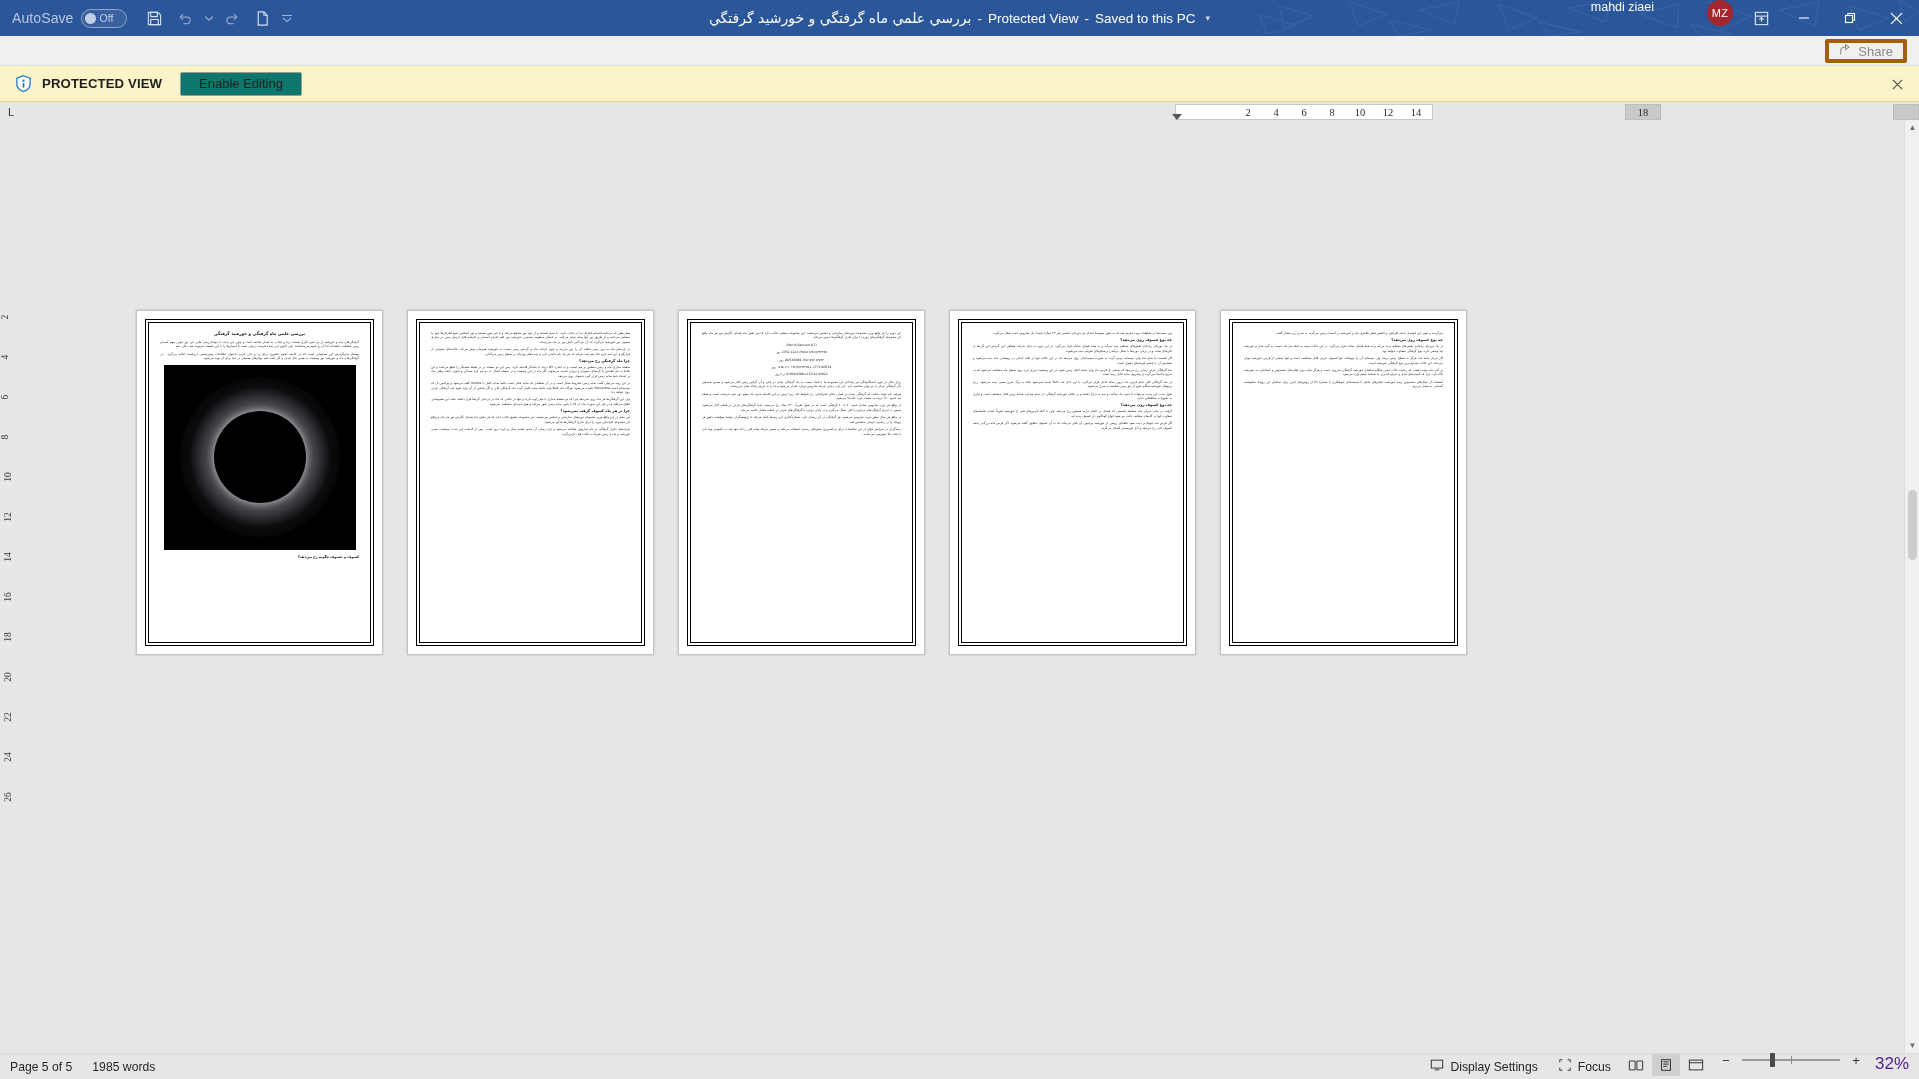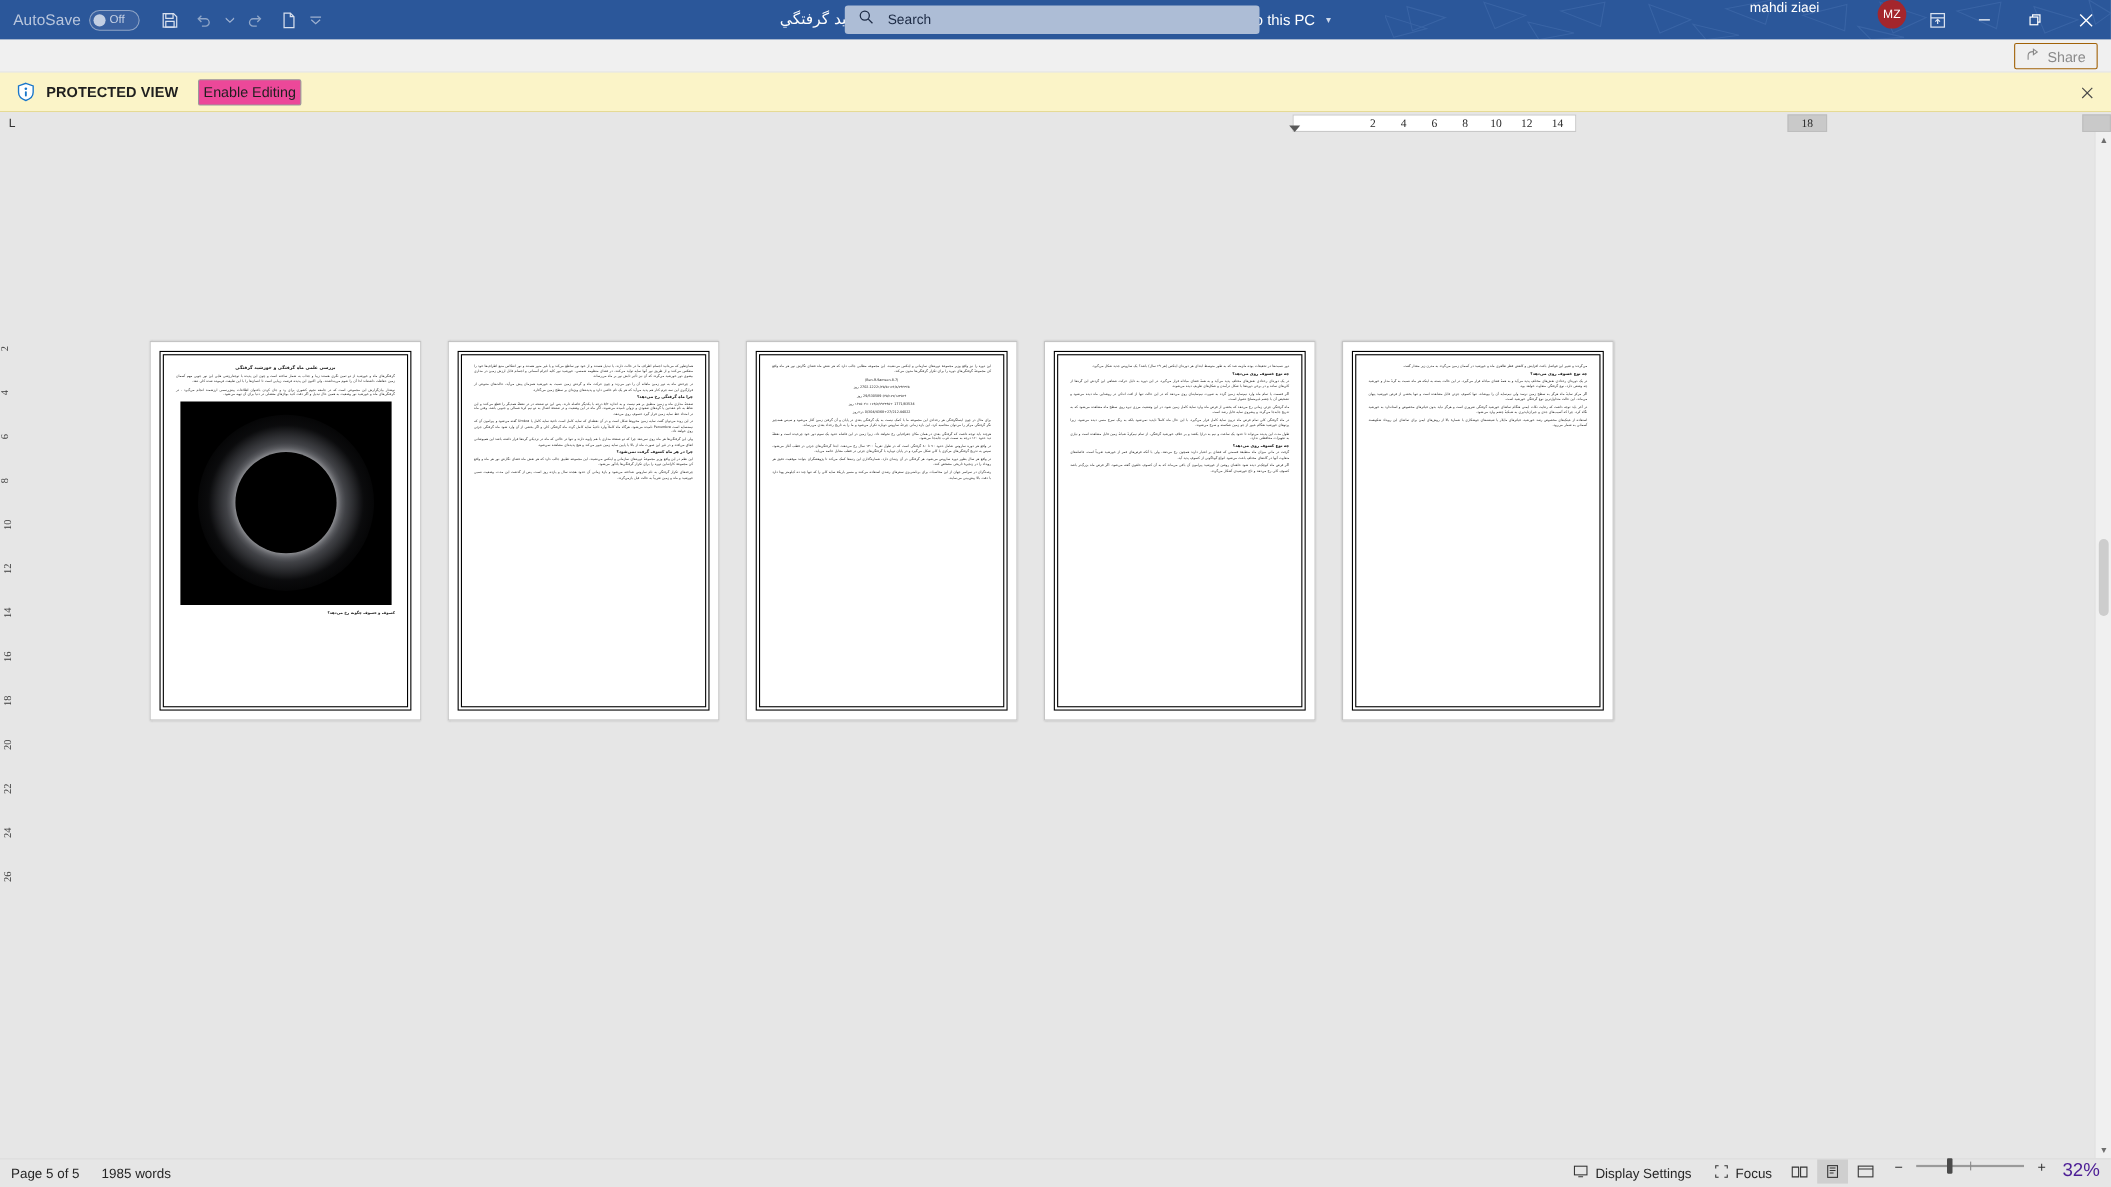--- a/index.html
+++ b/index.html
@@ -78,34 +78,34 @@
     height: 30px; background: #f0f0f0; display: flex; align-items: flex-end;
     border-bottom: 1px solid #e1e1e1; position: relative;
   }
   .tabs { display: flex; align-items: center; height: 30px; padding-left: 6px; }
   .tab {
     padding: 0 13px; height: 30px; line-height: 30px; font-size: 13.5px; color: #2b2b2b;
     cursor: default; white-space: nowrap;
   }
   .share-btn {
     position: absolute; right: 12px; top: 3px; height: 24px; display: flex;
-    align-items: center; gap: 5px; padding: 0 10px; border: 1px solid #a16207;
+    align-items: center; gap: 5px; padding: 0 10px; border: 4px solid #a16207;
     border-radius: 2px; color: #8a8a8a; font-size: 13px; background: #f0f0f0;
   }
 
   
   .pvbar {
     height: 36px; background: #fbf4c8; border-bottom: 1px solid #e3d88f;
     display: flex; align-items: center; position: relative; padding-left: 10px;
   }
   .pv-icon { width: 26px; display: flex; align-items: center; justify-content: center; }
   .pv-strong { font-size: 13.2px; font-weight: bold; color: #1f1f1f; margin-left: 6px; letter-spacing: .1px; }
   .pv-text { font-size: 13.2px; color: #1f1f1f; margin-left: 8px; }
   .pv-enable {
-    margin-left: 18px; height: 24px; padding: 0 4px; background: #ec4899;
+    margin-left: 18px; height: 24px; padding: 0 18px; background: #0f766e;
     border: 1px solid #9a9a9a; border-radius: 2px; font-size: 13px; color: #1f1f1f;
     display: flex; align-items: center;
   }
   .pv-close {
     position: absolute; right: 12px; top: 8px; width: 20px; height: 20px;
     display: flex; align-items: center; justify-content: center; color: #4a4a4a;
     font-size: 15px;
   }
 
   
@@ -333,29 +333,20 @@
 
   <div class="doc-title">
     <span class="farsi">بررسي علمي ماه گرفتگي و خورشيد گرفتگي</span>
     <span>-</span>
     <span>Protected View</span>
     <span>-</span>
     <span>Saved to this PC</span>
     <span class="title-caret">▾</span>
   </div>
 
-  <div class="searchbox">
-    <span>
-      <svg width="15" height="15" viewBox="0 0 16 16" fill="none" stroke="#1d2b45" stroke-width="1.25">
-        <circle cx="6.6" cy="6.6" r="4.4"></circle>
-          <path d="M10 10 14 14"></path>
-      </svg>
-    </span>
-    <span class="ph">Search</span>
-  </div>
 
   <div class="tb-right">
     <span class="user-name">mahdi ziaei</span>
     <span class="avatar">MZ</span>
     <span class="ribbon-display">
       <svg width="17" height="17" viewBox="0 0 18 18" fill="none" stroke="currentColor" stroke-width="1.2">
         <rect x="2.5" y="2.5" width="13" height="13"></rect>
           <path d="M2.5 6.5h13"></path>
         <path d="M9 12.5V8.2M6.8 10.2 9 8 11.2 10.2"></path>
       </svg>

